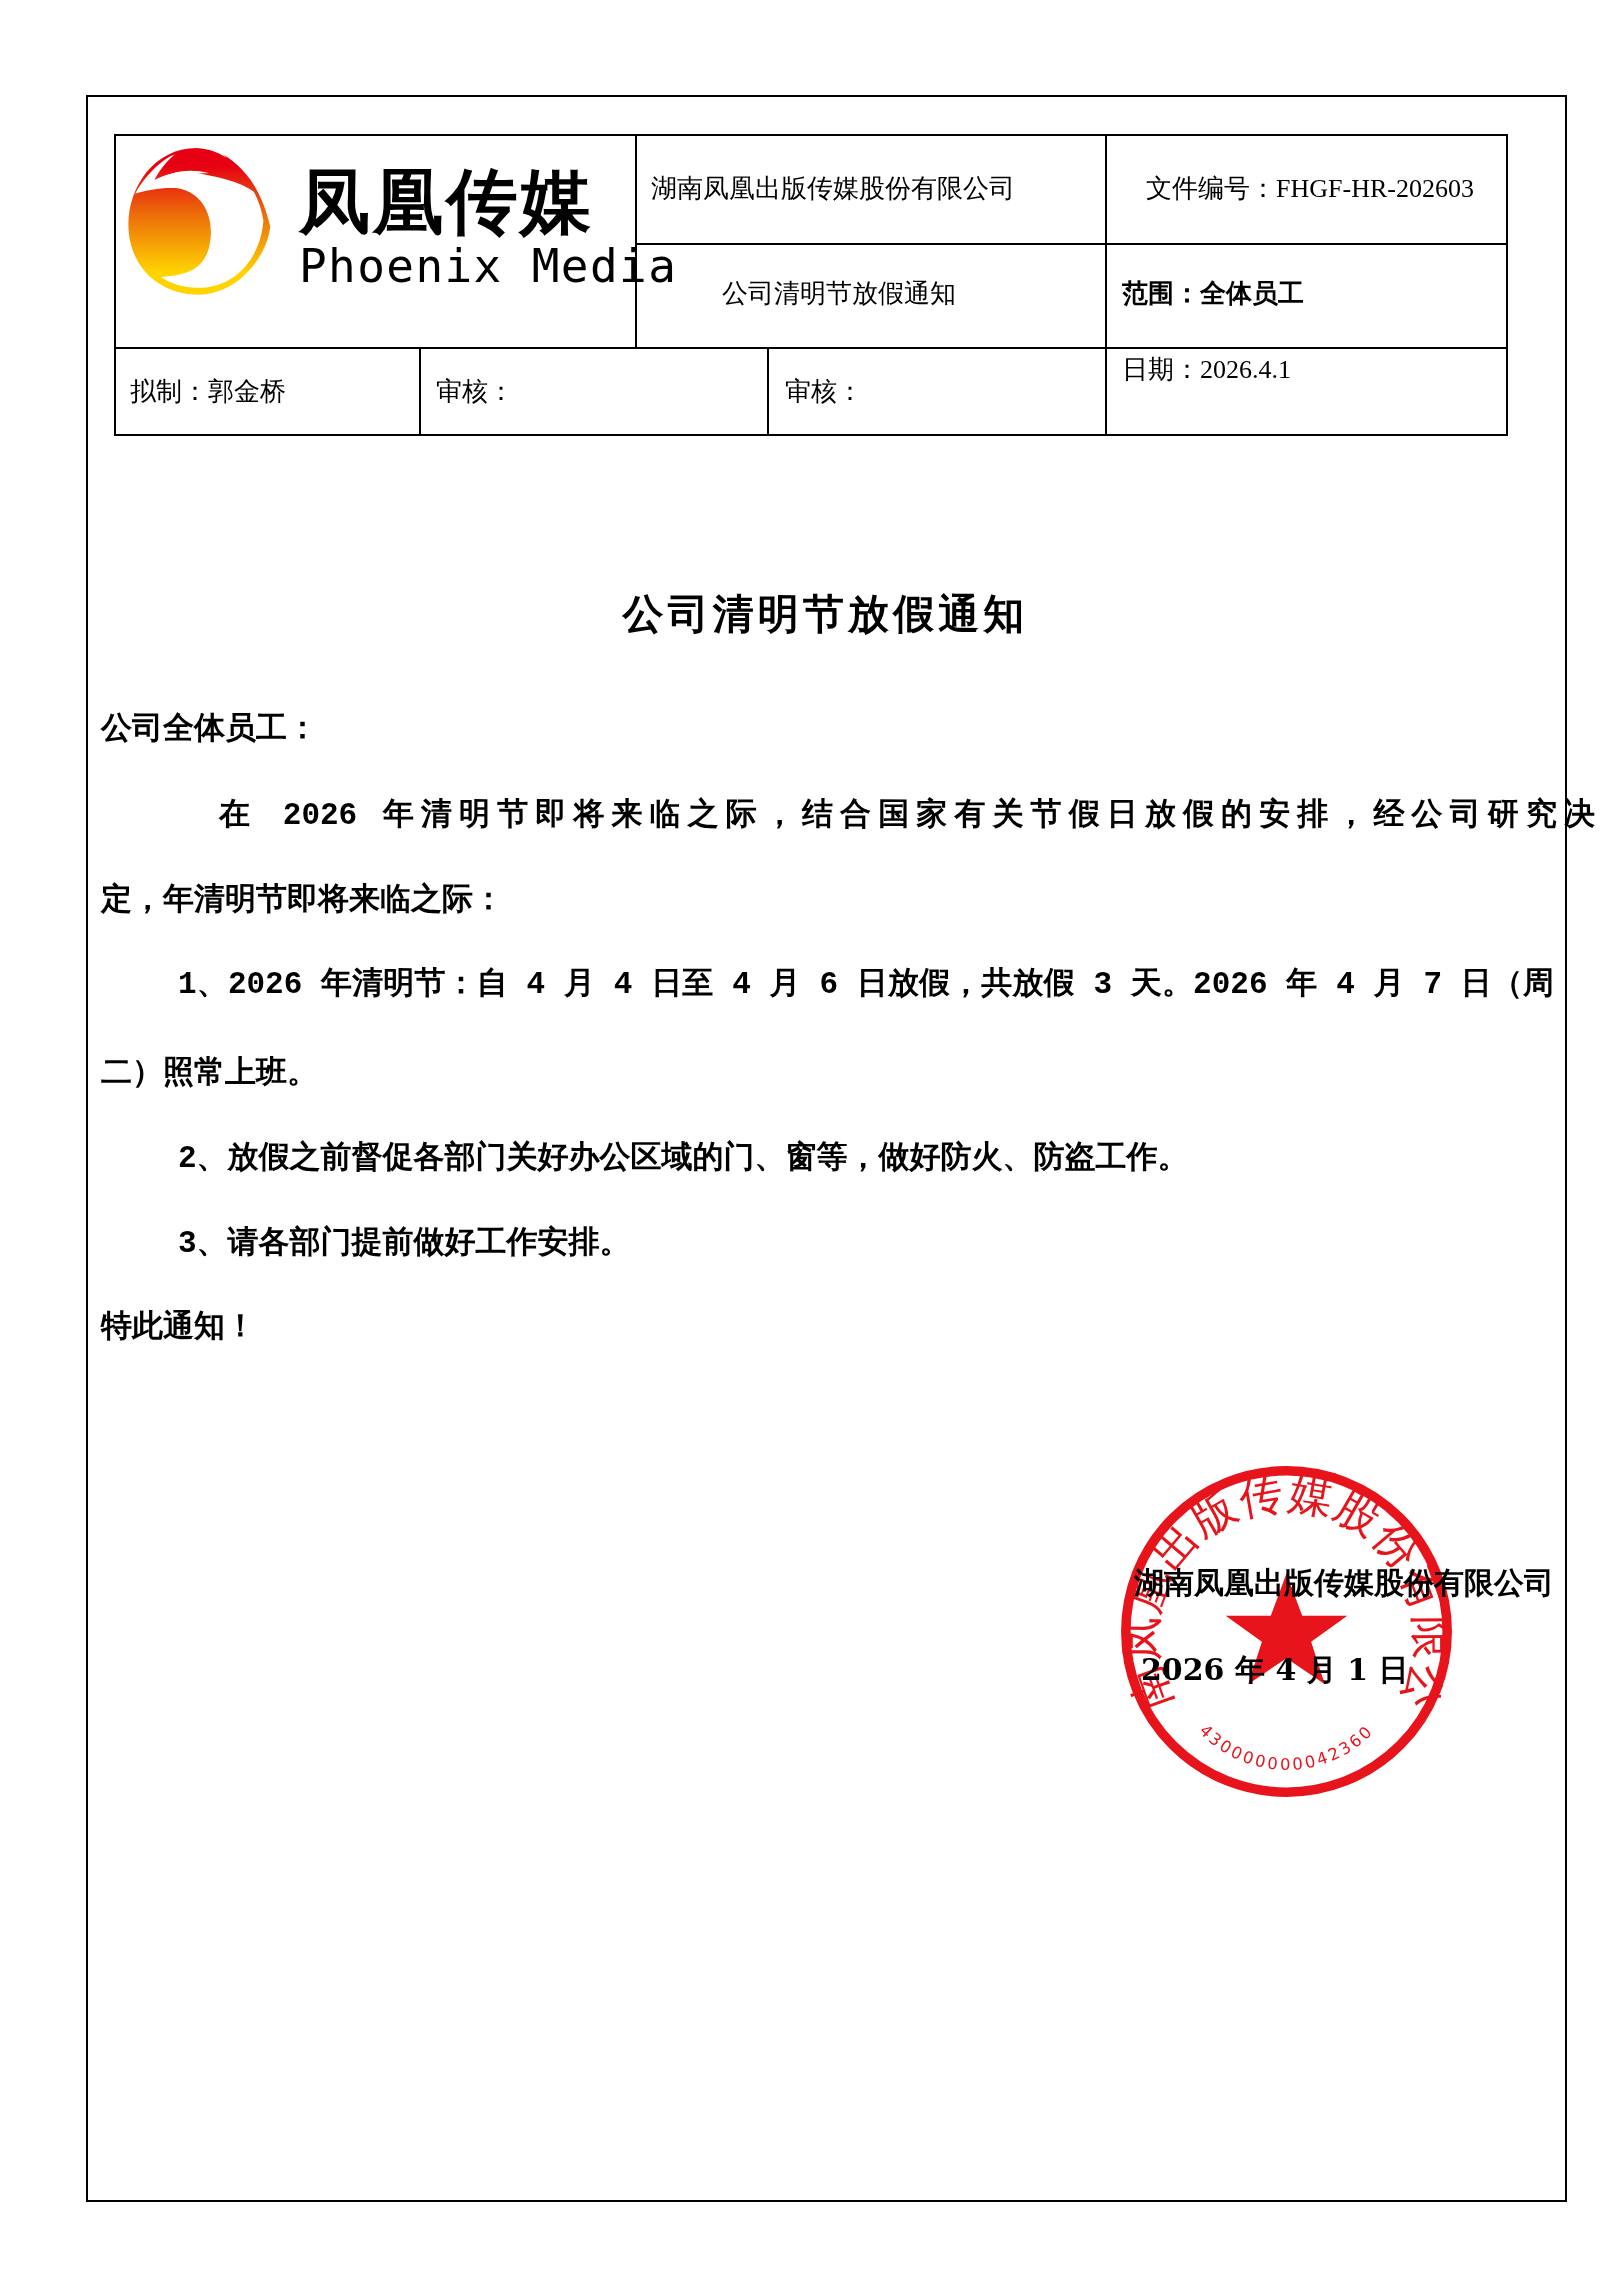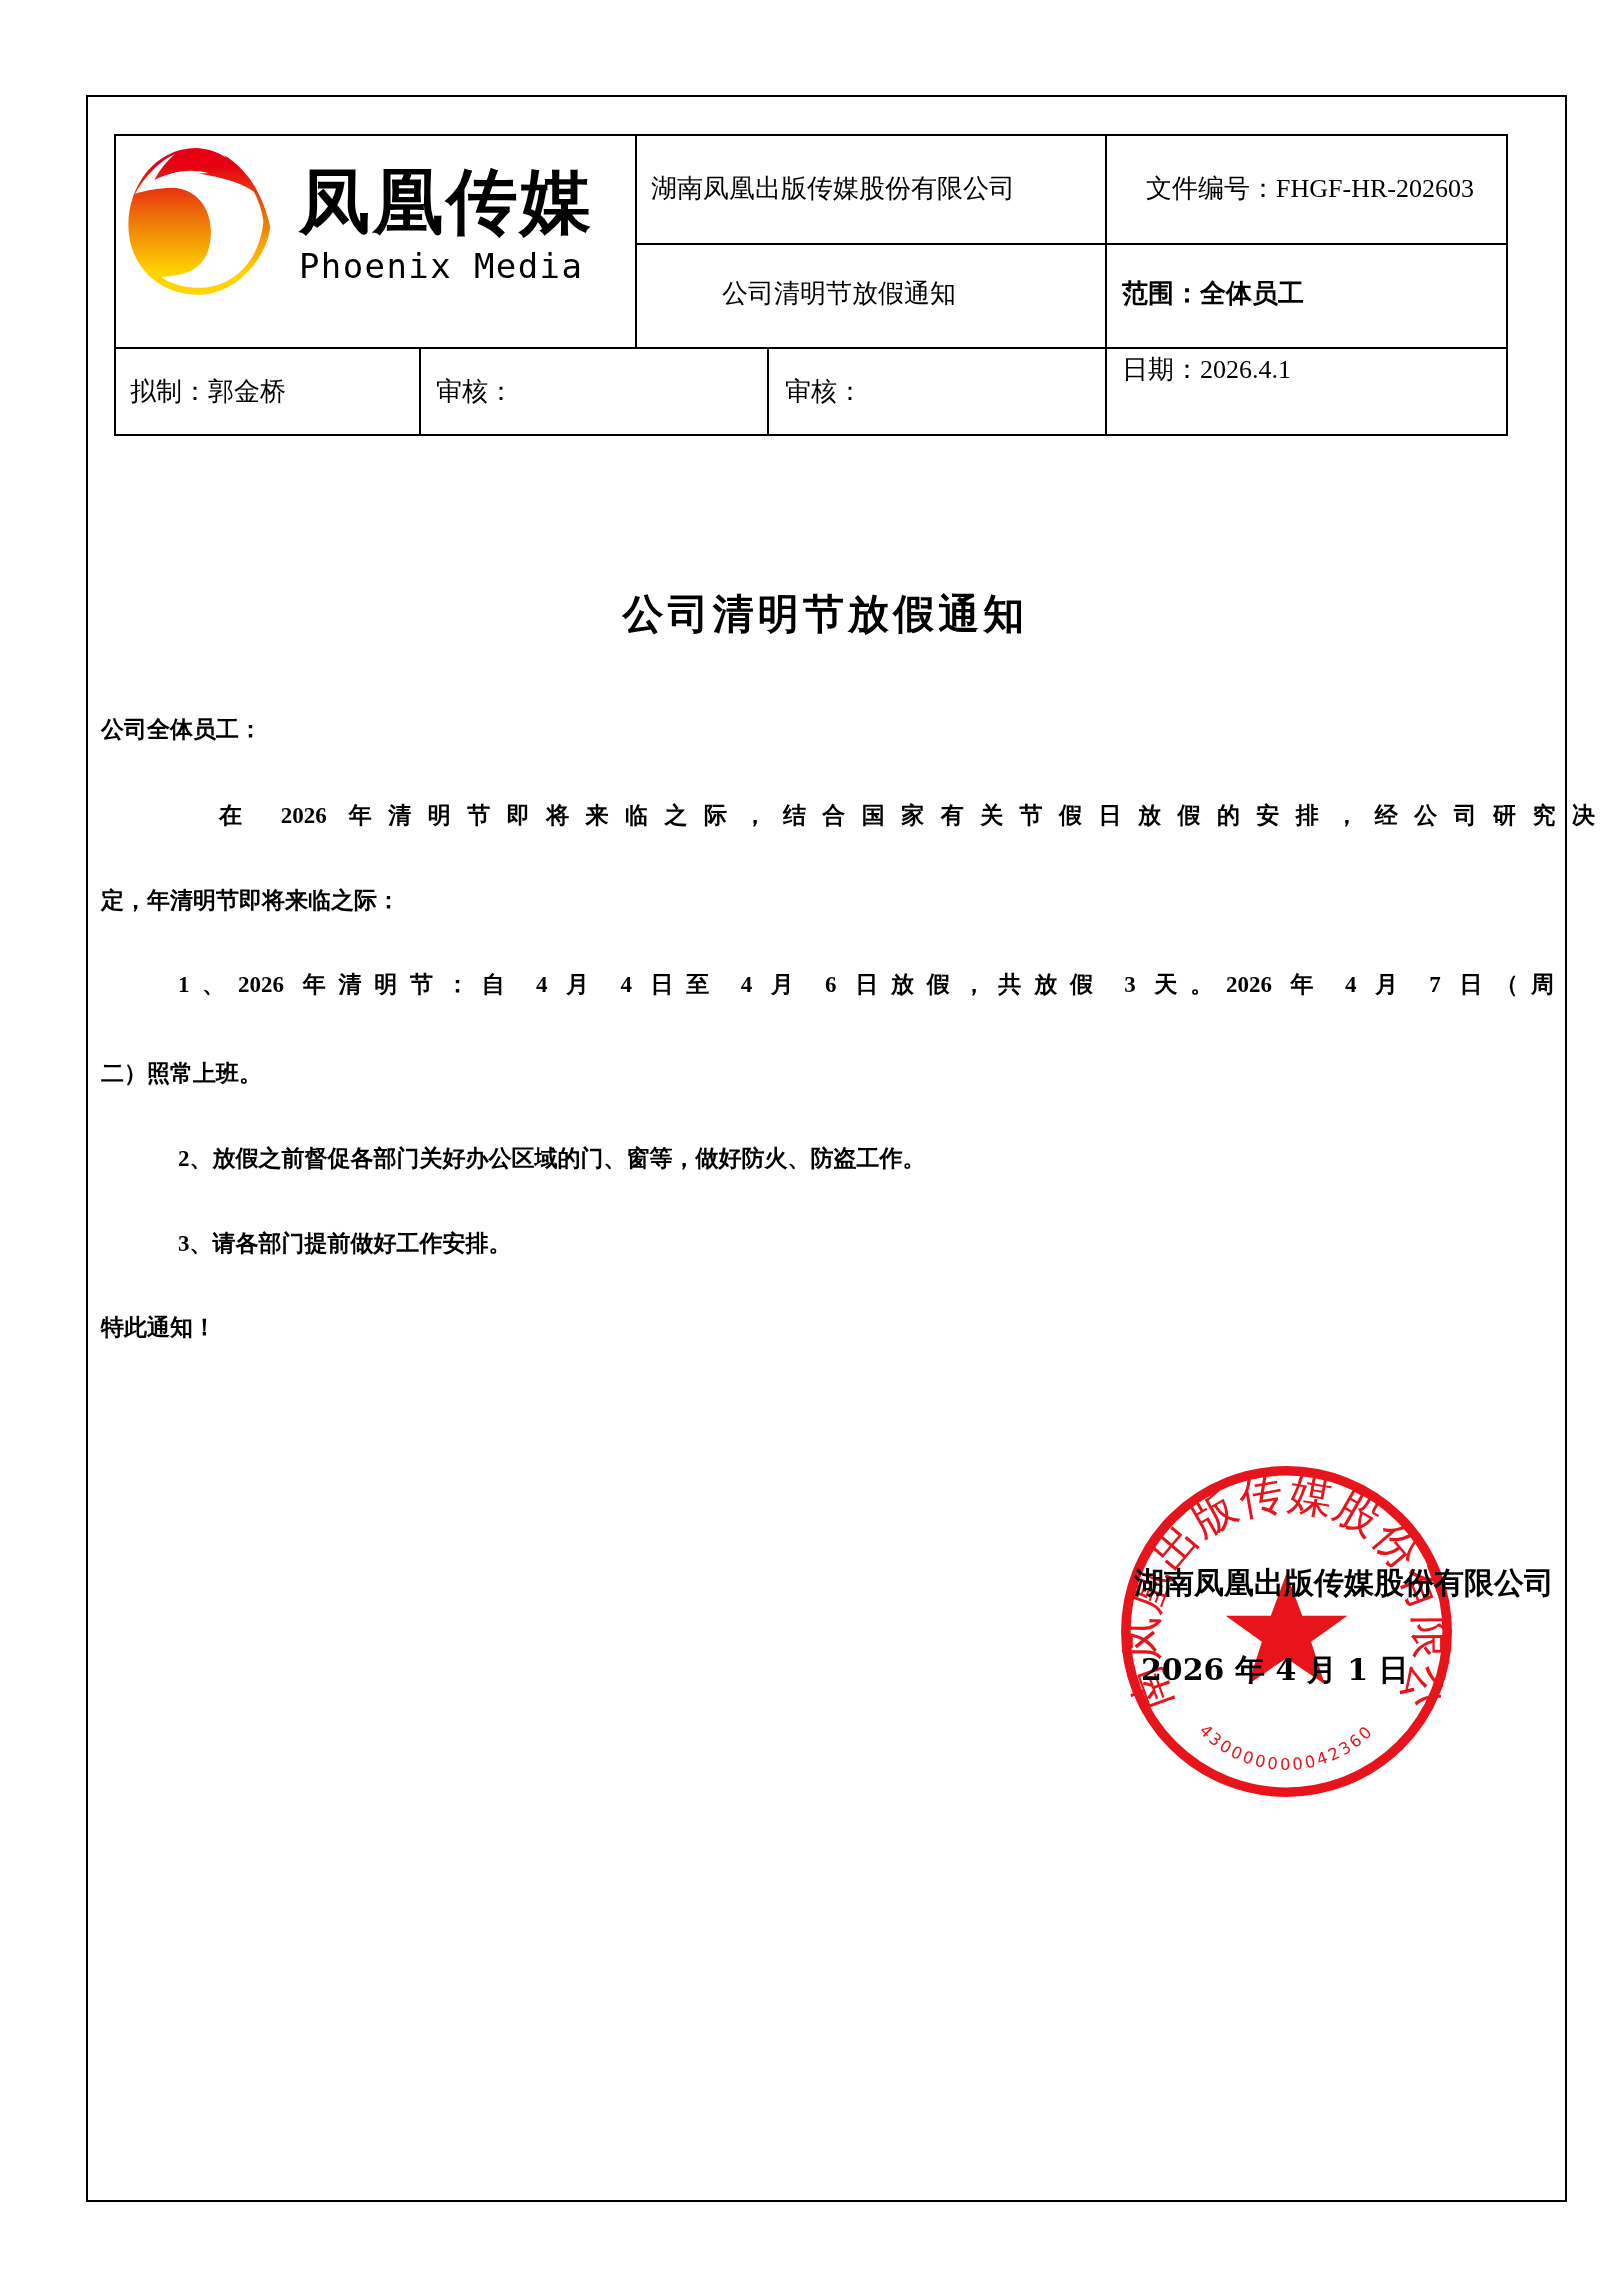--- a/index.html
+++ b/index.html
@@ -6,26 +6,26 @@
   body { width: 1621px; height: 2295px; position: relative; overflow: hidden;
          font-family: "DejaVu Serif", "Liberation Serif", serif; color: #000; }
   .outer { position: absolute; left: 86px; top: 95px; width: 1477px; height: 2103px;
            border: 2.7px solid #000; box-sizing: content-box; }
   .hline, .vline { position: absolute; background: #000; }
   .cell-text { position: absolute; font-family: "Liberation Serif", "DejaVu Serif", serif;
                font-size: 26px; line-height: 27px; white-space: nowrap; }
   .logo-cn { position: absolute; left: 299px; top: 164px; font-family: "DejaVu Sans", sans-serif;
              font-weight: bold; font-size: 71px; line-height: 75px; letter-spacing: 2.7px; white-space: nowrap; }
   .logo-en { position: absolute; left: 299px; top: 246px; font-family: "DejaVu Sans Mono", "Liberation Mono", monospace;
-             font-size: 34px; line-height: 41px; letter-spacing: 1.4px; white-space: nowrap; }
+             font-size: 46px; line-height: 41px; letter-spacing: 1.4px; white-space: nowrap; }
   .title { position: absolute; left: 0; width: 1651px; top: 587px; text-align: center;
            font-family: "DejaVu Serif", serif; font-weight: bold; font-size: 41px; line-height: 55px;
            letter-spacing: 4.1px; }
-  .body-line { position: absolute; font-family: Liberation Serif, serif; font-weight: bold;
-               font-size: 23px; line-height: 41px; white-space: nowrap; }
+  .body-line { position: absolute; font-family: Liberation Mono, monospace; font-weight: bold;
+               font-size: 31px; line-height: 41px; white-space: nowrap; }
   .stamp { position: absolute; left: 1119px; top: 1464px; width: 335px; height: 335px; }
   .sig { position: absolute; font-family: "DejaVu Serif", serif; font-weight: bold; font-size: 30px;
          line-height: 38px; white-space: nowrap; z-index: 2; }
 </style>
 </head>
 <body>
 
 <div class="outer"></div>
 
 <div>

